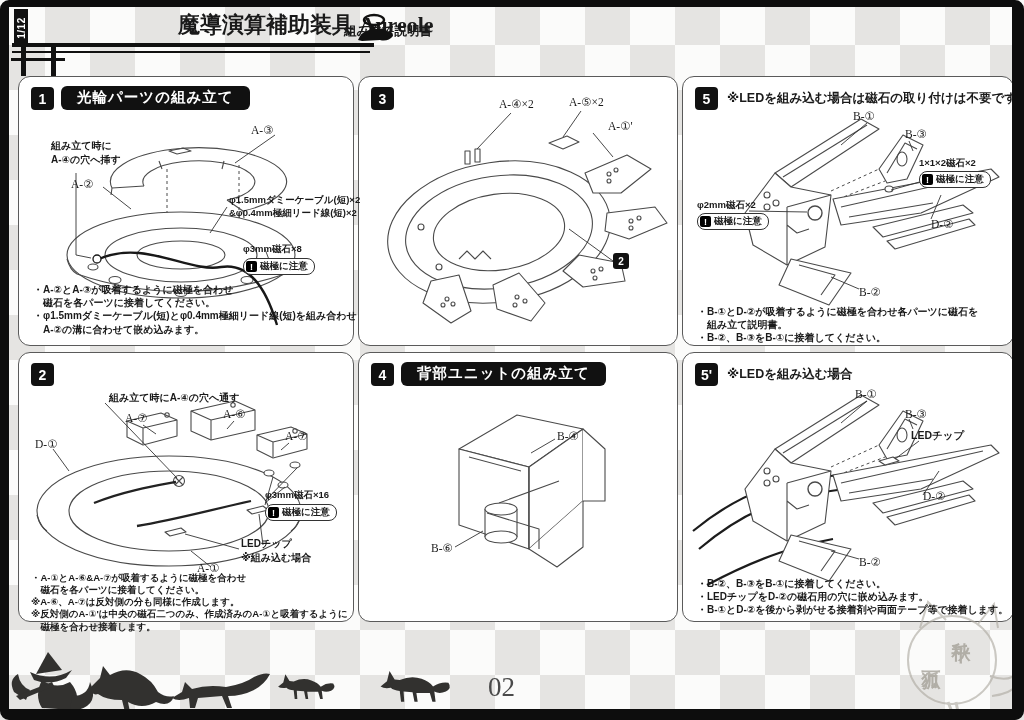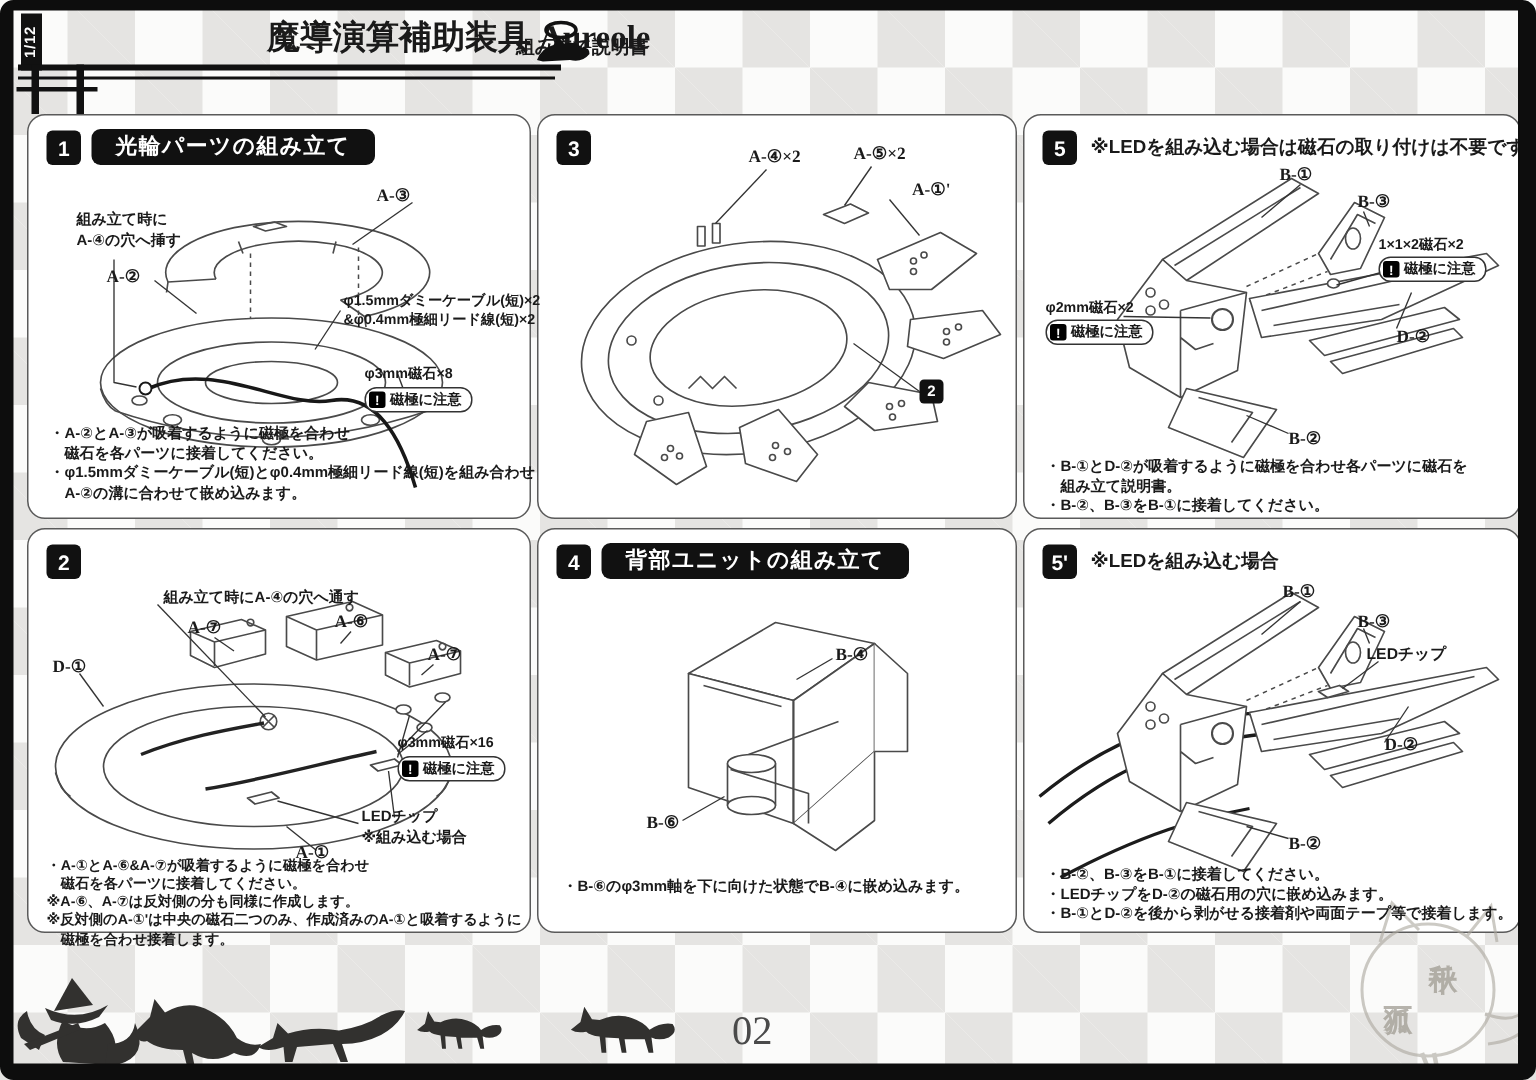--- a/index.html
+++ b/index.html
@@ -27,21 +27,21 @@
   
   .panel{position:absolute;background:#fff;border:1.6px solid #5a5a5a;border-radius:12px;}
   .panel svg{position:absolute;left:0;top:0;}
   .num{position:absolute;background:#111;color:#fff;font-weight:bold;border-radius:4px;
     display:flex;align-items:center;justify-content:center;z-index:5;}
   .num.big{left:12px;top:10px;width:23px;height:23px;font-size:14px;}
   .bar{position:absolute;left:42px;top:9px;background:#111;color:#fff;font-weight:bold;
     font-size:14.5px;padding:2px 16px 3px;border-radius:6px;white-space:nowrap;z-index:5;
     font-family:"Liberation Serif","DejaVu Serif",serif;letter-spacing:1px;}
   .p5head{position:absolute;left:44px;top:13px;font-size:12.5px;font-weight:bold;white-space:nowrap;z-index:5;}
-  .lbl{position:absolute;font-family:"Liberation Serif","DejaVu Serif",serif;font-weight:bold;
+  .lbl{position:absolute;font-family:"Liberation Serif","DejaVu Serif",serif;font-weight:normal;
     font-size:11.5px;white-space:nowrap;z-index:4;text-align:center;}
   .spec{position:absolute;font-size:9.5px;font-weight:bold;white-space:nowrap;z-index:4;}
   .chip{position:absolute;display:inline-flex;align-items:center;gap:3px;background:#fff;
     border:1.3px solid #333;border-radius:8px;padding:1px 6px 1px 2px;font-size:9.5px;
     font-weight:bold;white-space:nowrap;z-index:4;}
   .chip .excl{width:11px;height:11px;background:#000;color:#fff;border-radius:2px;
     display:flex;align-items:center;justify-content:center;font-size:9px;}
   .notes{position:absolute;z-index:4;}
   .note{font-size:10px;font-weight:600;line-height:1.32;white-space:pre;}
   .notes.small .note{font-size:9.5px;line-height:1.28;}
@@ -262,23 +262,20 @@
       <ellipse cx="142" cy="184" rx="16" ry="6" fill="#fff"></ellipse>
       <g stroke="#333" stroke-width="0.9">
         <path d="M196 86 L172 100"></path>
         <path d="M96 194 L124 178"></path>
       </g>
     </svg>
     <div class="num big">4</div>
     <div class="bar">背部ユニットの組み立て</div>
     <div class="lbl" style="left:198px;top:76px;">B-④</div>
     <div class="lbl" style="left:72px;top:188px;">B-⑥</div>
-    <div class="notes" style="left:16px;top:232px;">
-      <div class="note">・B-⑥のφ3mm軸を下に向けた状態でB-④に嵌め込みます。</div>
-    </div>
   </section>
 
   <section class="panel" style="left:682px;top:76px;width:330px;height:268px;">
     <svg width="330" height="268" viewBox="0 0 330 268" fill="none" stroke="#4a4a4a" stroke-width="1.1" stroke-linejoin="round">
 
       <path d="M92 96 L178 42 L196 52 L108 110 Z" fill="#fff"></path>
       <path d="M100 100 L184 48"></path>
 
       <path d="M62 136 L92 96 L108 110 L148 118 L142 170 L104 188 L70 168 Z" fill="#fff"></path>
       <path d="M104 130 L148 118 M104 130 L104 188 M104 148 l10 8 l12 -4"></path>

